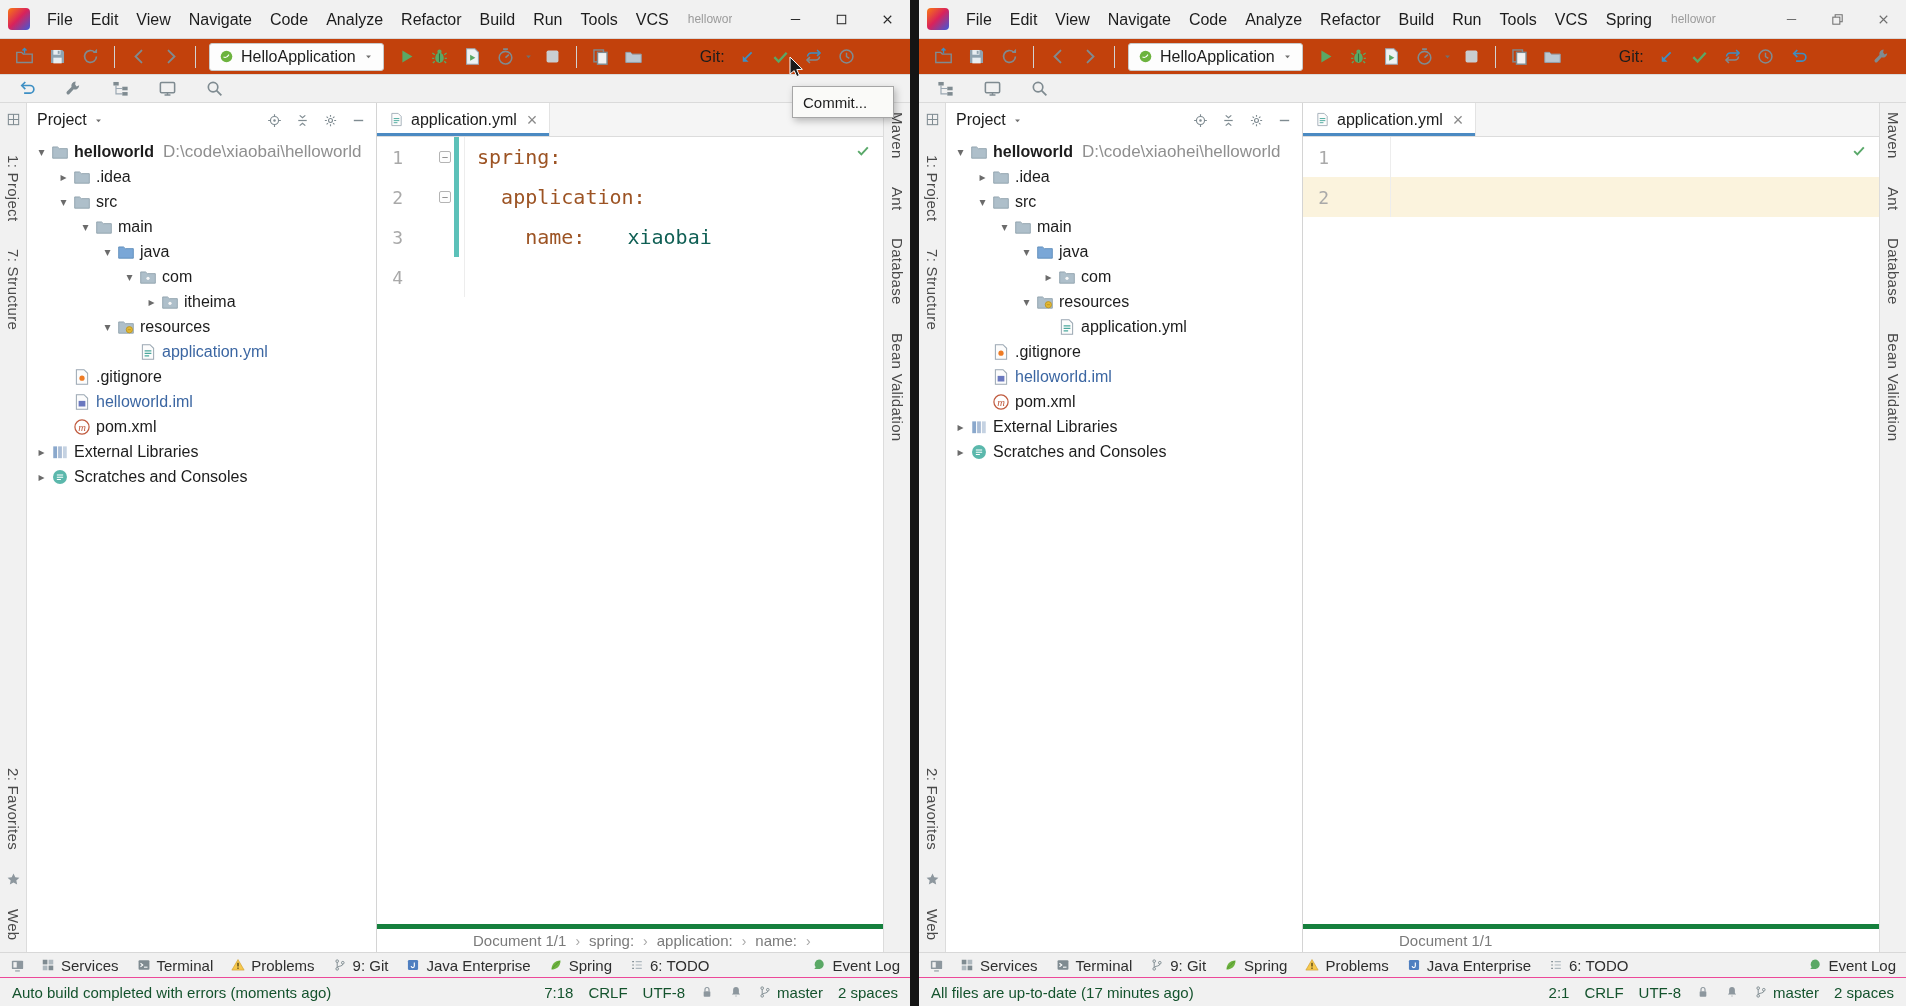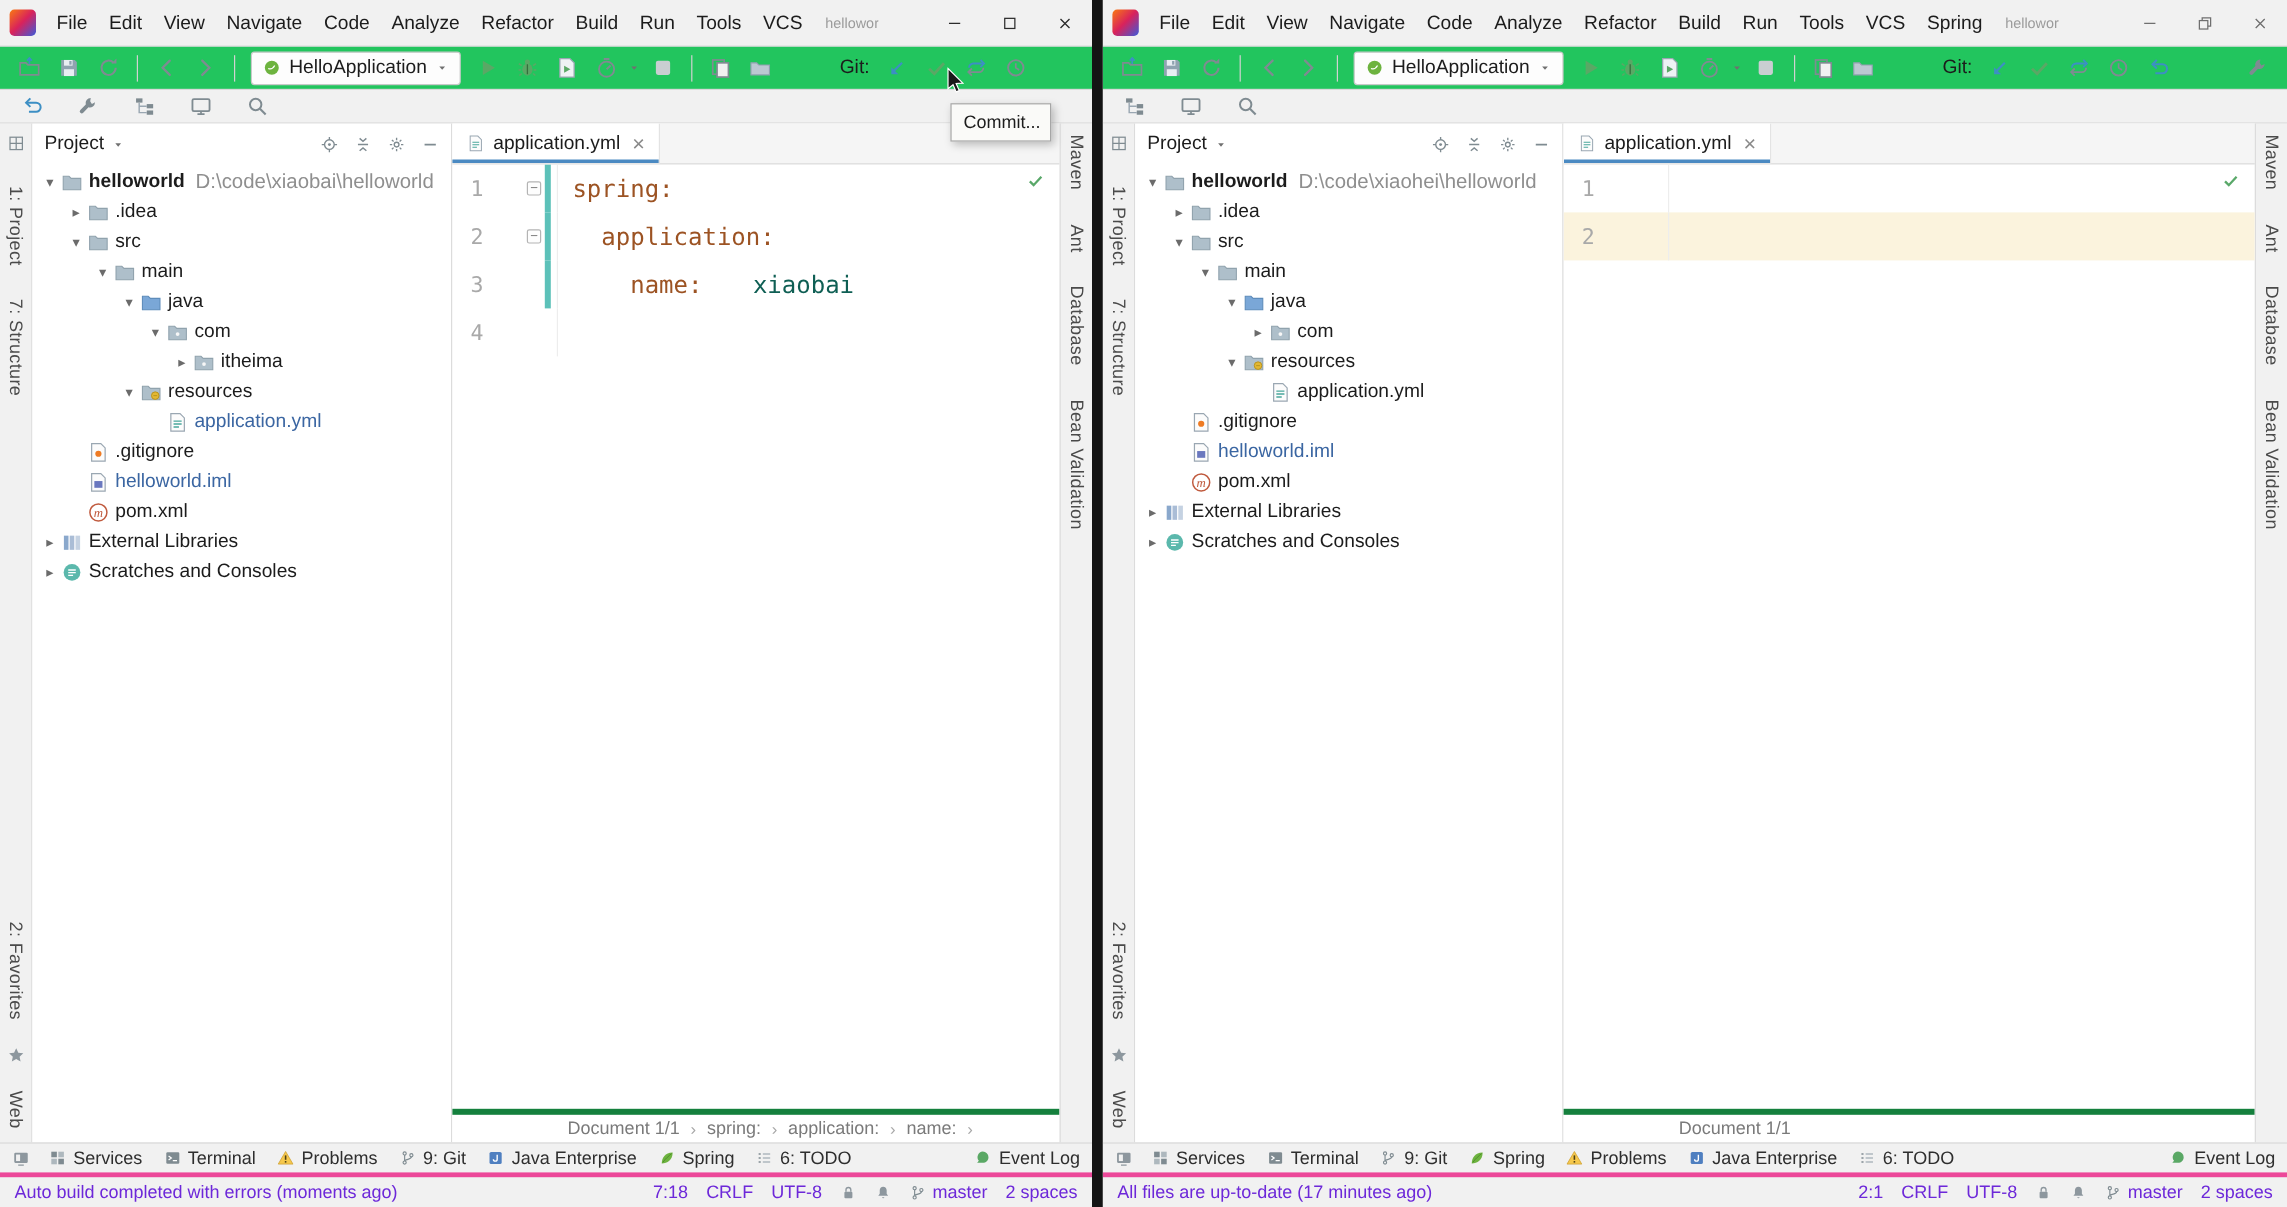--- a/index.html
+++ b/index.html
@@ -13,21 +13,21 @@
   .titlebar{height:39px;background:#f1f1f1;border-bottom:1px solid #d8d8d8;display:flex;align-items:center;padding-left:8px;}
   .logo{width:22px;height:22px;flex:none;border-radius:4px;margin-right:8px;
         background:linear-gradient(135deg,#f97a12 0%,#d9225b 48%,#3b5bdb 100%);}
   .menubar{display:flex;flex:none;}
   .menu-item{padding:0 9px;font-size:16px;color:#1c1c1c;line-height:39px;white-space:nowrap;}
   .win-title{color:#9b9b9b;font-size:12px;margin-left:10px;white-space:nowrap;overflow:hidden;}
   .win-controls{margin-left:auto;display:flex;height:100%;flex:none;}
   .ctrl{width:46px;height:100%;display:flex;align-items:center;justify-content:center;}
 
   
-  .toolbar{height:36px;background:#22c55e;border-bottom:1px solid #dadada;display:flex;align-items:center;padding:0 8px;}
+  .toolbar{height:36px;background:#c2410c;border-bottom:1px solid #dadada;display:flex;align-items:center;padding:0 8px;}
   .toolbar2{height:28px;background:#f1f1f1;border-bottom:1px solid #dadada;display:flex;align-items:center;padding:0 10px;gap:14px;}
   .tbtn{width:33px;height:28px;display:flex;align-items:center;justify-content:center;border-radius:3px;flex:none;}
   .tbtn-caret{width:14px;}
   .tsep{width:1px;height:22px;background:#d2d2d2;margin:0 7px;flex:none;}
   .tspacer{flex:1;}
   .run-config{height:28px;display:flex;align-items:center;gap:7px;padding:0 9px;margin:0 6px;border:1px solid #c9c9c9;border-radius:3px;background:#fdfdfd;font-size:16px;color:#1c1c1c;flex:none;}
   .git-label{font-size:16px;margin:0 6px 0 50px;color:#1c1c1c;flex:none;}
 
   
   .main{position:absolute;top:103px;bottom:54px;left:0;right:0;display:flex;}
@@ -72,27 +72,27 @@
   .tok-value{color:#0f5f54;margin-left:30px;}
   .breadcrumbs{height:28px;flex:none;display:flex;align-items:center;padding-left:96px;font-size:15px;color:#7a7a7a;gap:9px;background:#fff;border-top:5px solid #15803d;}
   .crumb{color:#7a7a7a;white-space:nowrap;}
   .crumb-sep{color:#a8a8a8;font-size:14px;}
 
   
   .bottombar{position:absolute;left:0;right:0;bottom:29px;height:25px;background:#f1f1f1;border-top:1px solid #d8d8d8;display:flex;align-items:center;padding:0 10px;gap:16px;font-size:15px;color:#2e2e2e;}
   .bb-group{display:flex;gap:18px;align-items:center;min-width:0;}
   .bb-right{margin-left:auto;}
   .bb-item{display:flex;align-items:center;gap:6px;white-space:nowrap;}
-  .statusbar{position:absolute;left:0;right:0;bottom:0;height:29px;background:#f1f1f1;border-top:4px solid #ec4899;display:flex;align-items:center;padding:0 12px;font-size:15px;color:#6d28d9;text-align:center;}
+  .statusbar{position:absolute;left:0;right:0;bottom:0;height:29px;background:#f1f1f1;border-top:1px solid #ec4899;display:flex;align-items:center;padding:0 12px;font-size:15px;color:#14532d;text-align:center;}
   .sb-msg{white-space:nowrap;overflow:hidden;}
   .sb-right{margin-left:auto;display:flex;align-items:center;gap:15px;flex:none;}
   .sb-item{display:flex;align-items:center;gap:5px;white-space:nowrap;}
 
   
-  .tooltip{position:absolute;left:792px;top:86px;width:84px;height:32px;background:#fafaf8;border:1px solid #a6a6a6;box-shadow:2px 3px 7px rgba(0,0,0,.25);display:flex;align-items:center;padding-left:10px;font-size:15px;color:#1c1c1c;z-index:50;}
+  .tooltip{position:absolute;left:792px;top:86px;width:102px;height:32px;background:#fafaf8;border:1px solid #a6a6a6;box-shadow:2px 3px 7px rgba(0,0,0,.25);display:flex;align-items:center;padding-left:10px;font-size:15px;color:#1c1c1c;z-index:50;}
   .cursor{position:absolute;left:788px;top:56px;width:18px;height:24px;z-index:60;}
 
   
   .ic{display:inline-flex;flex:none;}
   .ic svg{width:100%;height:100%;}
   .i11{width:11px;height:11px;}
   .i14{width:14px;height:14px;}
   .i15{width:15px;height:15px;}
   .i18{width:18px;height:18px;}
   .i19{width:19px;height:19px;}

